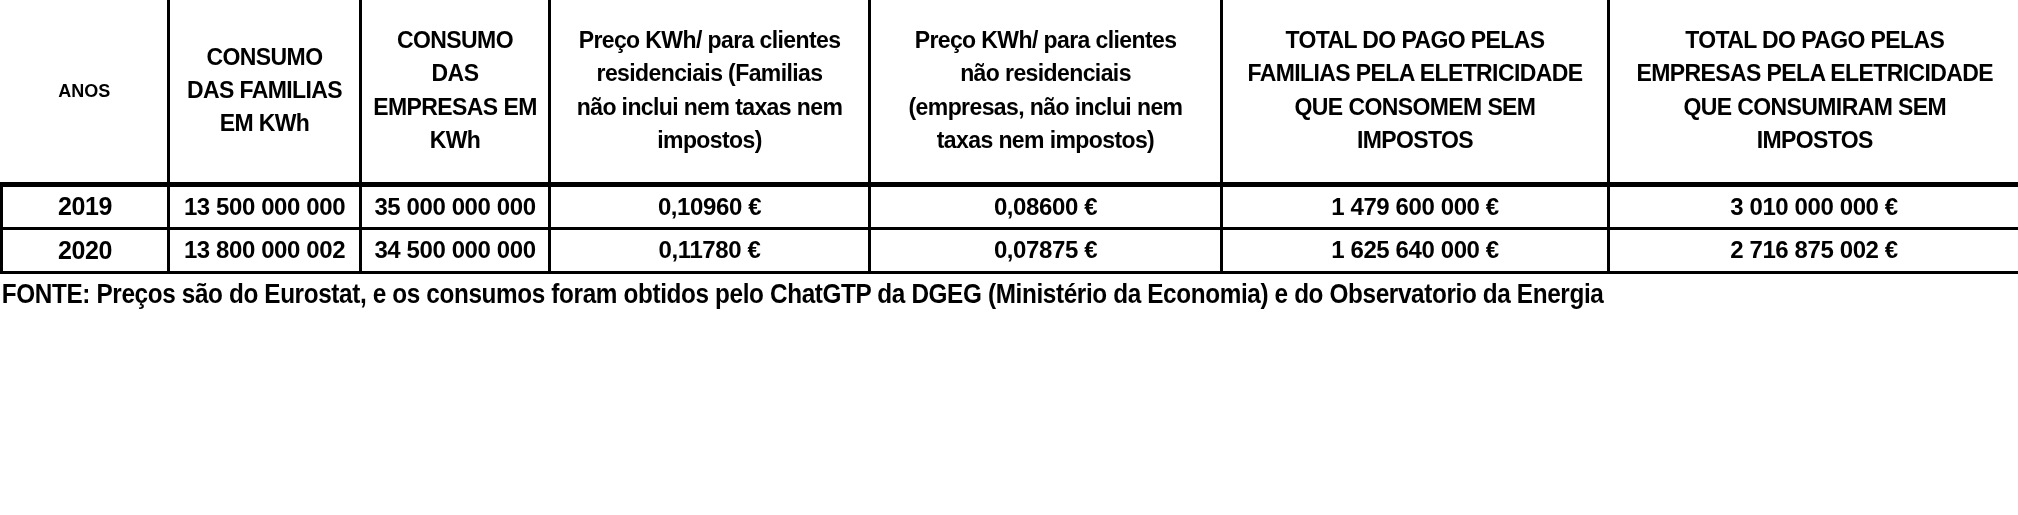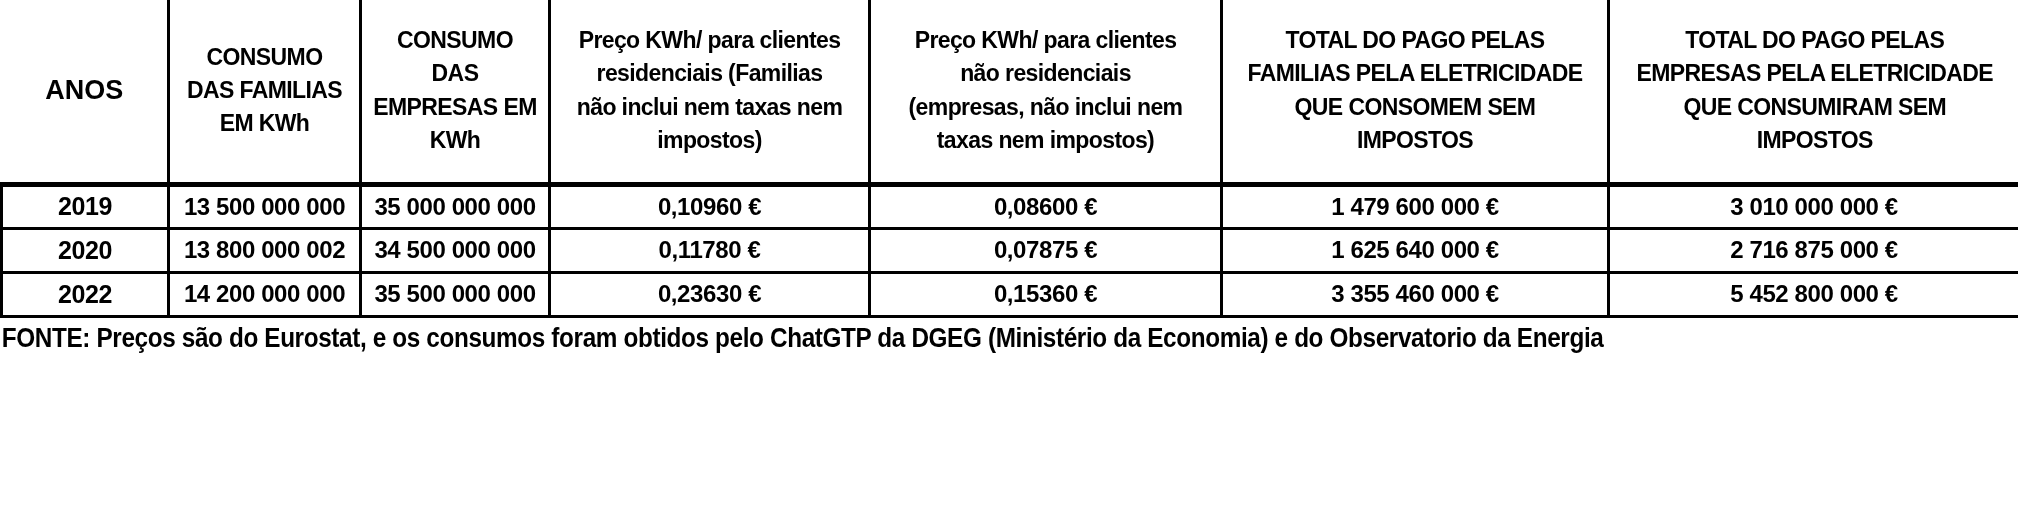--- a/index.html
+++ b/index.html
@@ -34,21 +34,21 @@
   }
   thead tr { height: 184px; }
   thead th {
     border-top: none;
     border-bottom: 5px solid #000000;
     font-size: 23px;
     line-height: 1.45;
     letter-spacing: -0.6px;
     white-space: pre-line;
   }
-  thead th:first-child { border-left: none; font-size: 27px; letter-spacing: 0; }
+  thead th:first-child { border-left: none; font-size: 18px; letter-spacing: 0; }
   thead th:last-child  { border-right: none; }
 
   tbody tr.data-row { height: 44px; }
   tbody td {
     font-size: 24px;
     letter-spacing: -0.4px;
     white-space: nowrap;
     margin-top: 40px;
   }
   td.year { font-size: 25px; }
@@ -125,28 +125,19 @@
         <td>1 479 600 000 €</td>
         <td>3 010 000 000 €</td>
       </tr>
       <tr class="data-row">
         <td class="year">2020</td>
         <td>13 800 000 002</td>
         <td>34 500 000 000</td>
         <td>0,11780 €</td>
         <td>0,07875 €</td>
         <td>1 625 640 000 €</td>
-        <td>2 716 875 000 €</td>
-      </tr>
-      <tr class="data-row">
-        <td class="year">2022</td>
-        <td>14 200 000 000</td>
-        <td>35 500 000 000</td>
-        <td>0,23630 €</td>
-        <td>0,15360 €</td>
-        <td>3 355 460 000 €</td>
-        <td>5 452 800 000 €</td>
+        <td>2 716 875 002 €</td>
       </tr>
     </tbody>
   </table>
 
   <div class="source-note">FONTE: Preços são do Eurostat, e os consumos foram obtidos pelo ChatGTP  da DGEG (Ministério da Economia) e do Observatorio da Energia</div>
 </div>
 
 </body></html>

